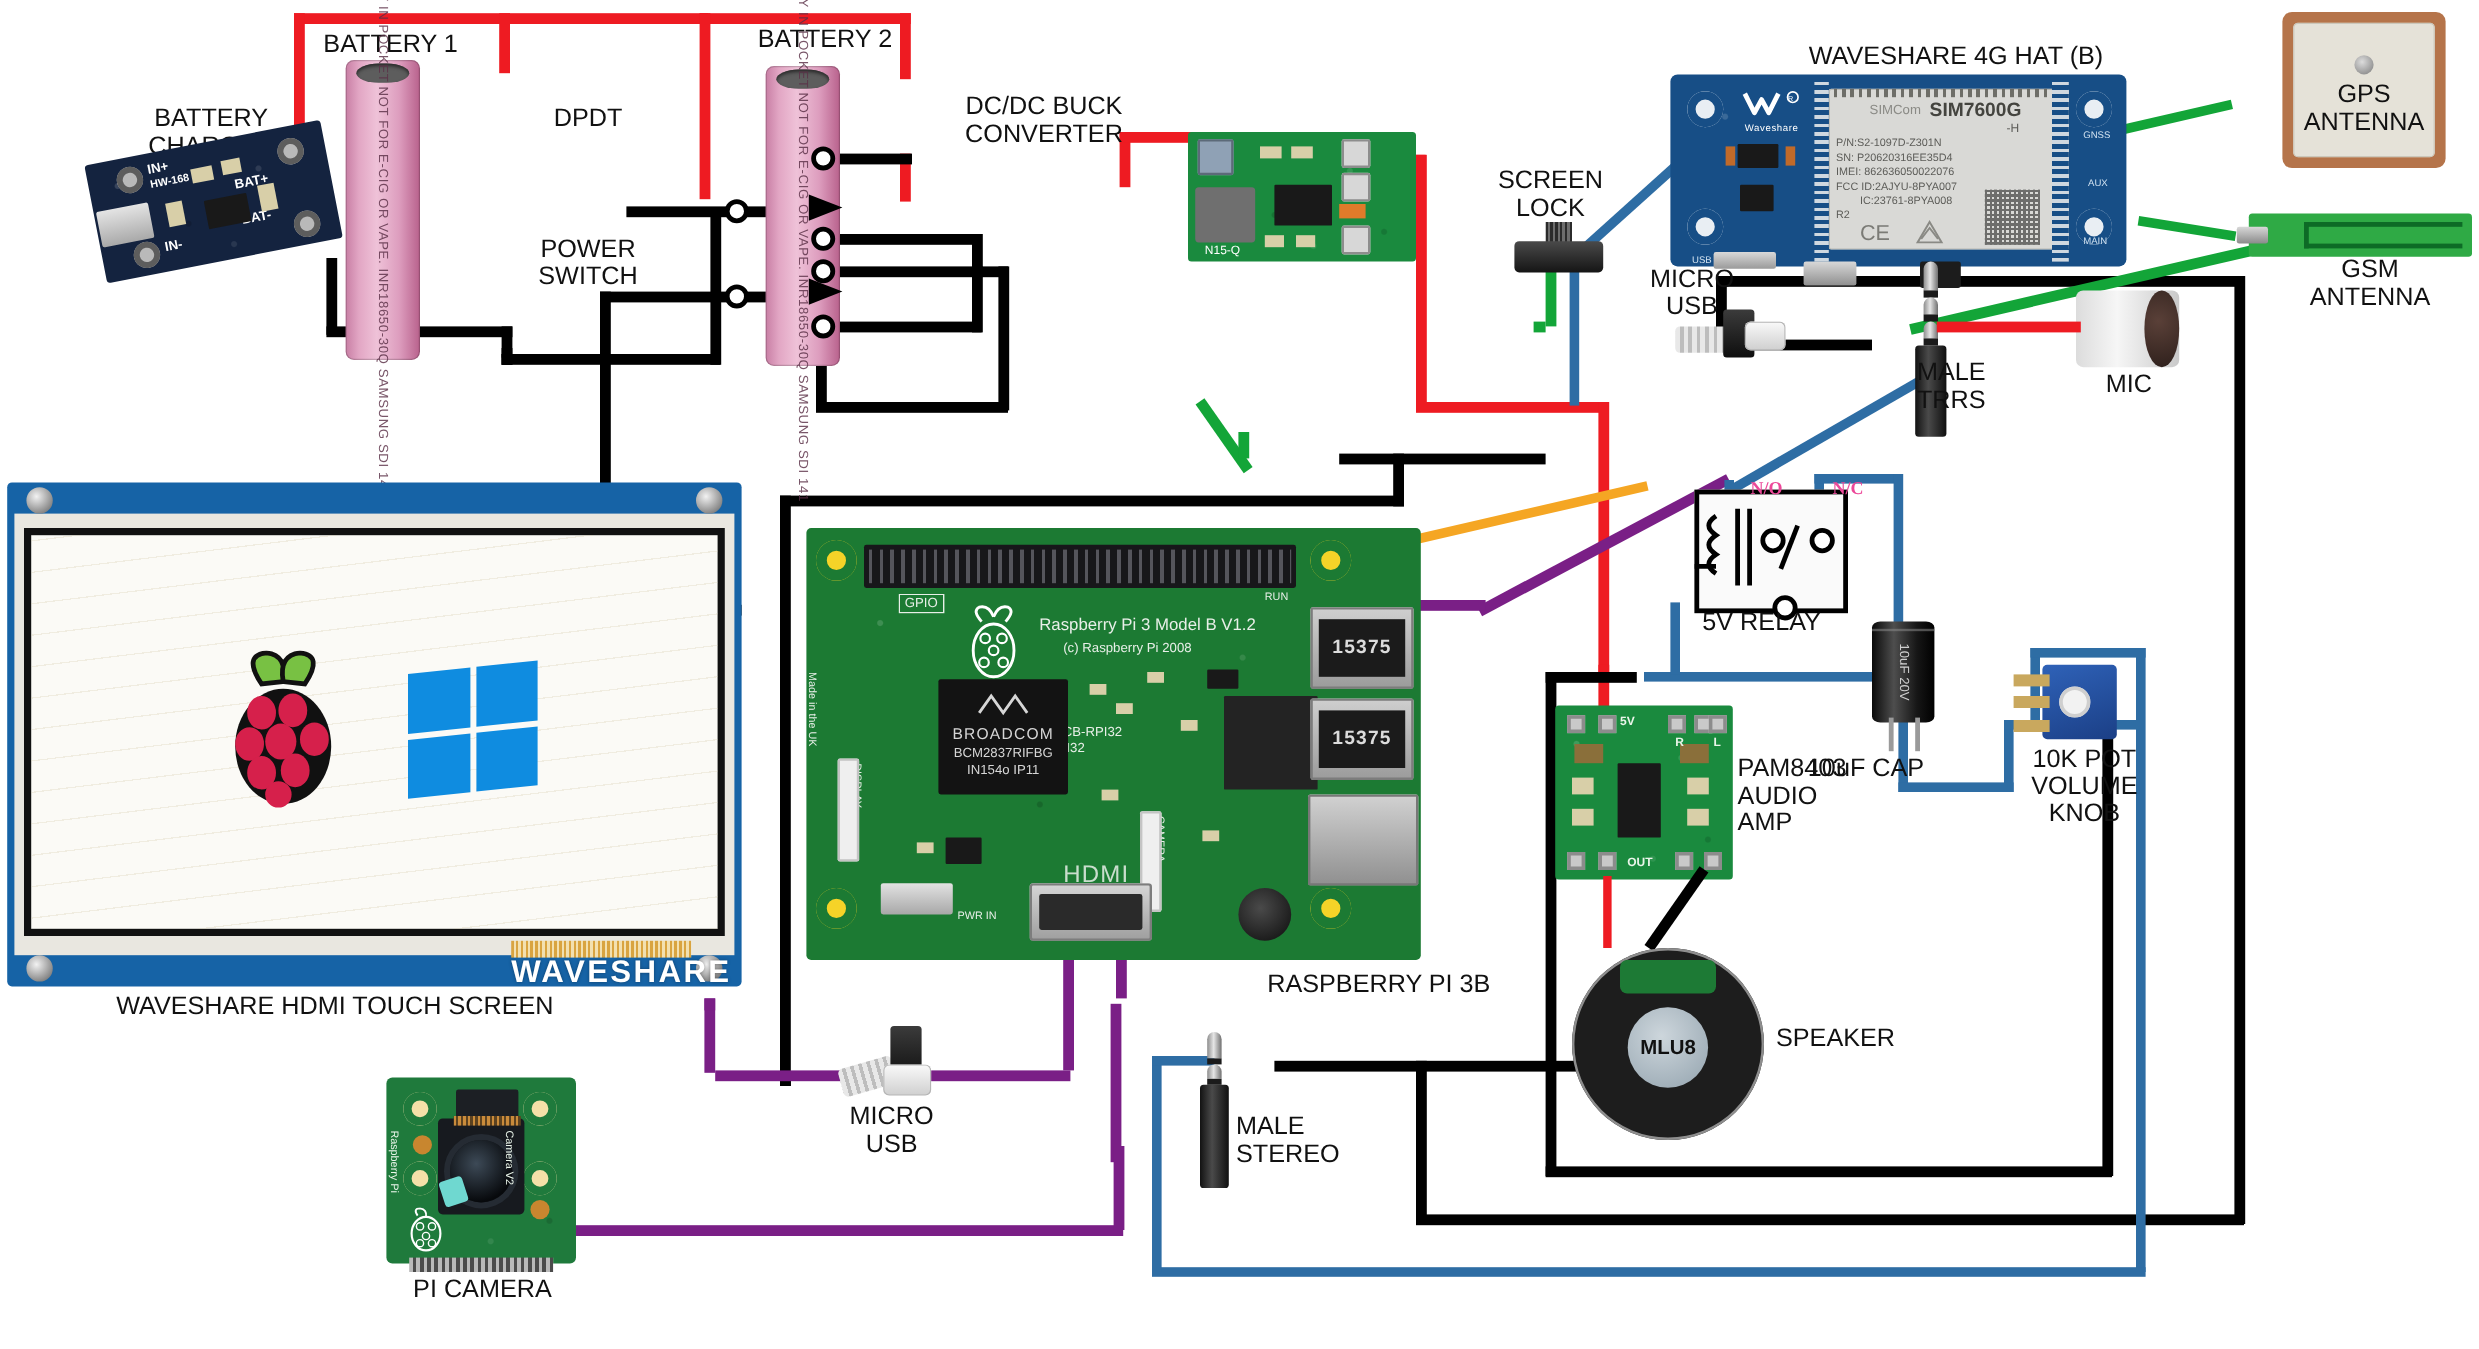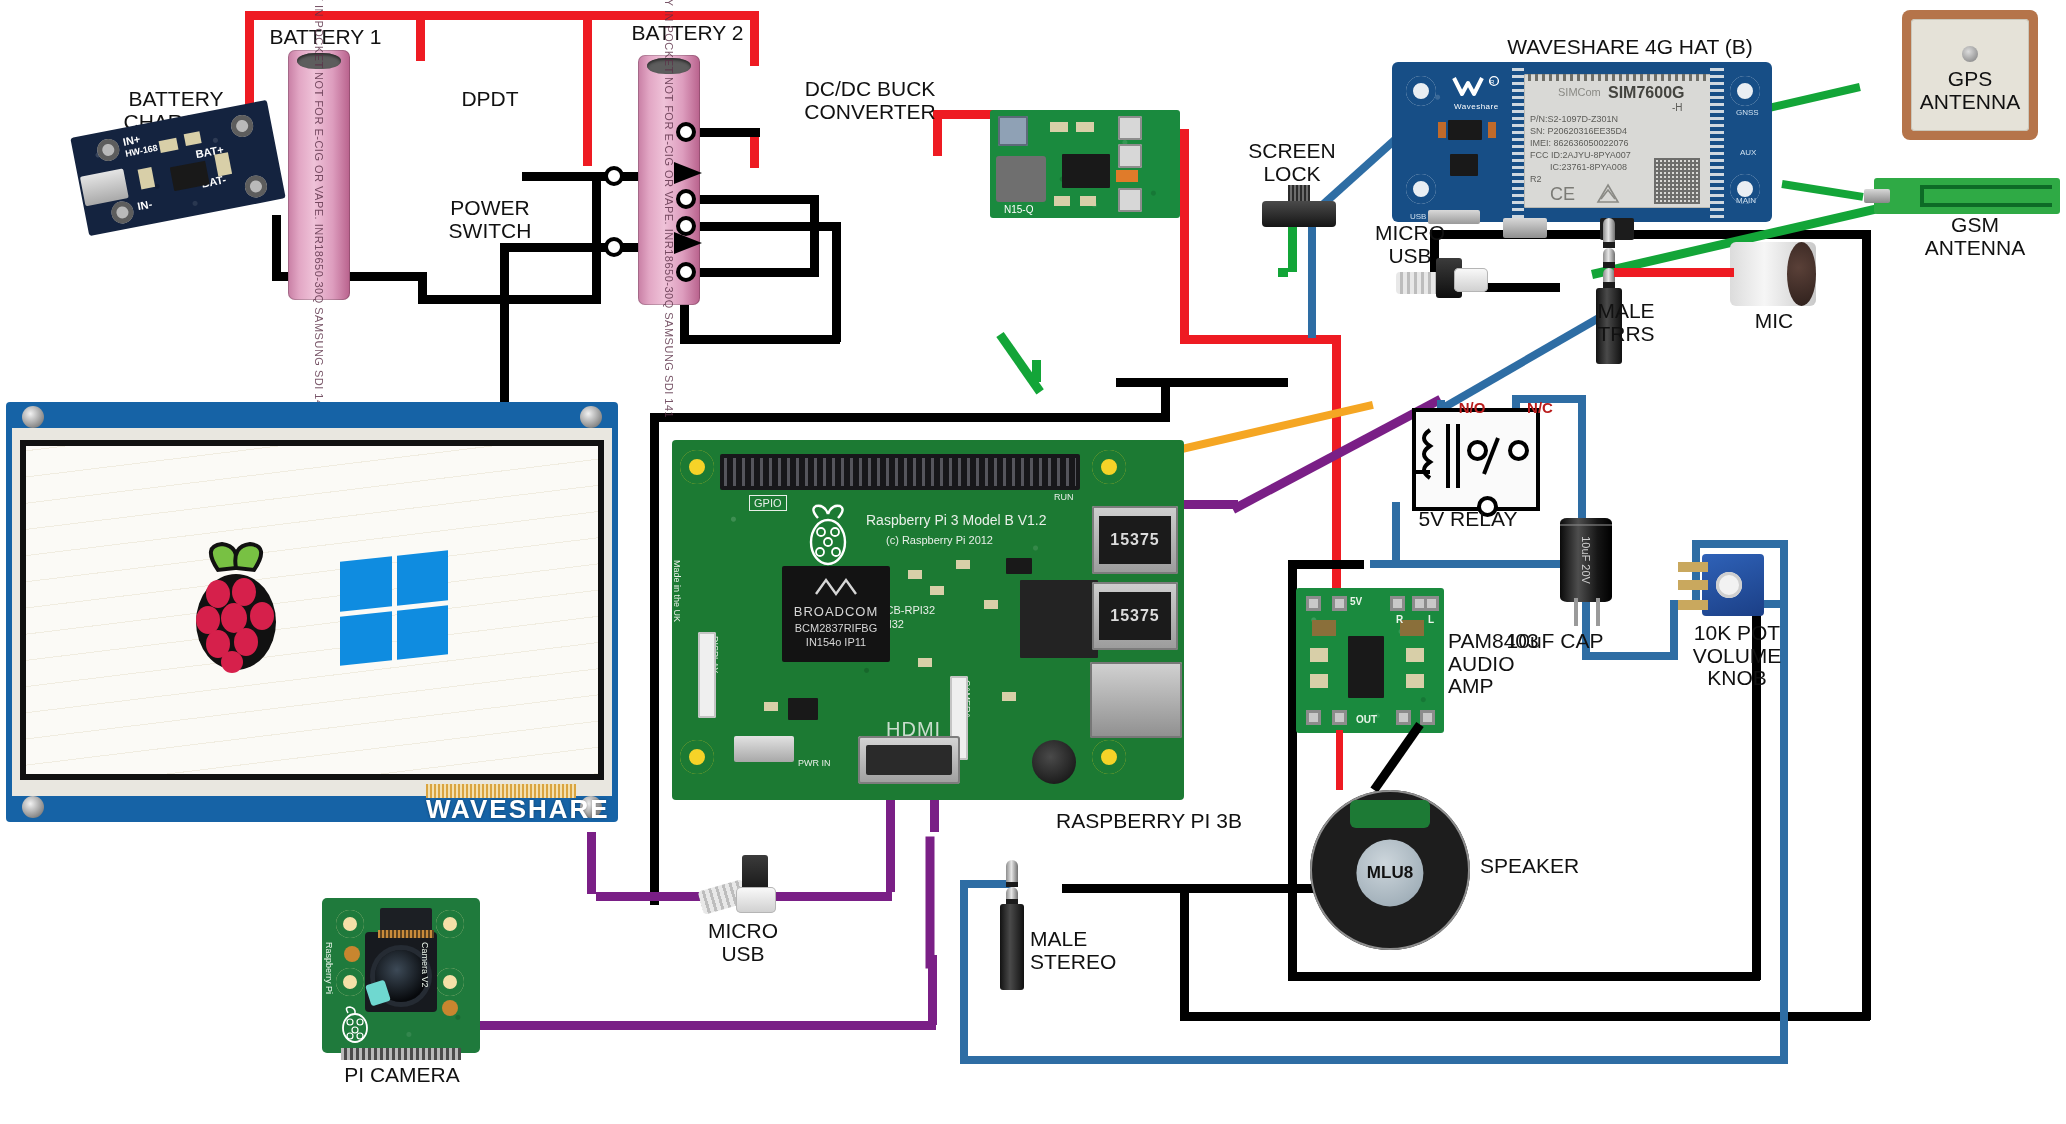--- a/index.html
+++ b/index.html
@@ -1,20 +1,20 @@
 <!DOCTYPE html>
 <html><head>
 <meta charset="utf-8">
 <style>
   html,body{margin:0;padding:0;background:#ffffff;}
   body{font-family:"Liberation Sans", sans-serif;}
   #stage{position:relative;width:2066px;height:1124px;background:#fff;overflow:hidden;}
 
   .lbl{position:absolute;color:#111;font-size:21px;line-height:1.08;text-align:center;white-space:pre;font-family:"Liberation Sans",sans-serif;}
-  .lbl.red{color:#b91c1c;font-size:15px;font-weight:bold;}
+  .lbl.red{color:#ec4899;font-size:15px;font-weight:bold;font-family:Liberation Serif, serif;}
 
   
   .w{position:absolute;background:#000;}
   .w.red{background:#ee1b22;}
   .w.blk{background:#000;}
   .w.blue{background:#2e6da4;}
   .w.purple{background:#7a1f86;}
   .w.green{background:#13a538;}
   .w.orange{background:#f5a623;}
   .diag{position:absolute;transform-origin:0 50%;}
@@ -541,21 +541,21 @@
       <path d="M38 14 q8-9 2-12 q-8-2 -12 8" fill="none" stroke="#fff" stroke-width="2.4"></path>
       <ellipse cx="28" cy="38" rx="17" ry="22" fill="none" stroke="#fff" stroke-width="2.4"></ellipse>
       <circle cx="21" cy="28" r="4" fill="none" stroke="#fff" stroke-width="1.8"></circle>
       <circle cx="35" cy="28" r="4" fill="none" stroke="#fff" stroke-width="1.8"></circle>
       <circle cx="28" cy="38" r="4" fill="none" stroke="#fff" stroke-width="1.8"></circle>
       <circle cx="20" cy="48" r="4" fill="none" stroke="#fff" stroke-width="1.8"></circle>
       <circle cx="36" cy="48" r="4" fill="none" stroke="#fff" stroke-width="1.8"></circle>
     </svg>
 
     <div class="rpisilk big" style="left:194px;top:72px;">Raspberry Pi 3 Model B V1.2</div>
-    <div class="rpisilk" style="left:214px;top:94px;">(c) Raspberry Pi 2012</div>
+    <div class="rpisilk" style="left:214px;top:94px;">(c) Raspberry Pi 2008</div>
     <div class="rpisilk" style="left:78px;top:56px;box-shadow:0 0 0 1px #e8efe8;padding:1px 4px;">GPIO</div>
     <div class="rpisilk" style="left:10px;top:120px;transform:rotate(90deg);transform-origin:0 0;font-size:9px;">Made in the UK</div>
     <div class="rpisilk" style="left:382px;top:52px;font-size:9px;">RUN</div>
     <div class="rpisilk" style="left:150px;top:164px;">FCC ID: 2ABCB-RPI32</div>
     <div class="rpisilk" style="left:150px;top:178px;">IC: 20953-RPI32</div>
     <div class="rpisilk" style="left:48px;top:196px;transform:rotate(90deg);transform-origin:0 0;font-size:9px;">DISPLAY</div>
     <div class="rpisilk" style="left:300px;top:240px;transform:rotate(90deg);transform-origin:0 0;font-size:9px;">CAMERA</div>
     <div class="rpisilk" style="left:126px;top:318px;font-size:9px;">PWR IN</div>
     <div class="rpisilk big" style="left:214px;top:278px;font-size:20px;letter-spacing:1px;opacity:.85;">HDMI</div>
 
@@ -644,20 +644,21 @@
       </g>
     </svg>
 
     <div class="win" style="left:334px;top:154px;width:108px;height:104px;">
       <i></i>
       <i></i>
       <i></i>
       <i></i>
     </div>
   </div>
+  <div class="lbl" style="left:64px;top:828px;width:430px;">WAVESHARE HDMI TOUCH SCREEN</div>
 
   <div id="cam" style="left:322px;top:898px;width:158px;height:155px;">
     <div class="noise"></div>
     <div class="camhole" style="left:14px;top:12px;"></div>
     <div class="camhole" style="left:114px;top:12px;"></div>
     <div class="camhole" style="left:14px;top:70px;"></div>
     <div class="camhole" style="left:114px;top:70px;"></div>
     <div class="camhole sm" style="left:22px;top:48px;"></div>
     <div class="camhole sm" style="left:120px;top:102px;"></div>
     <div class="lens"></div>

